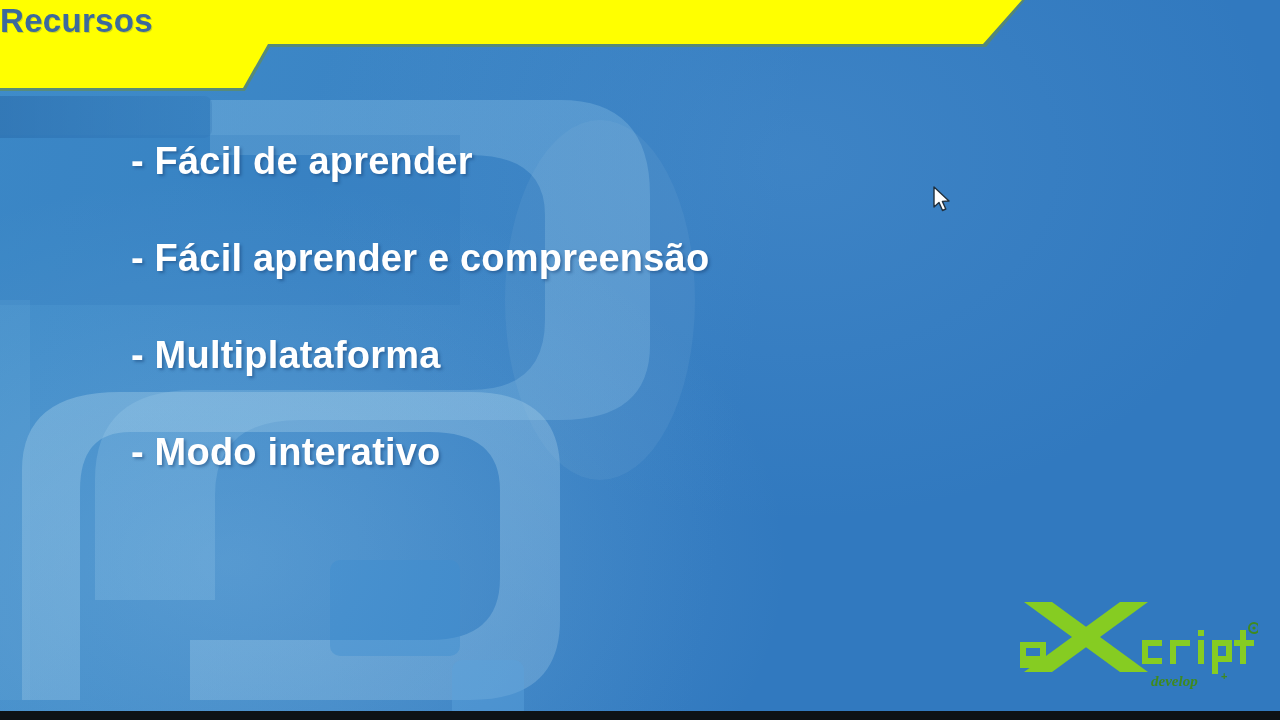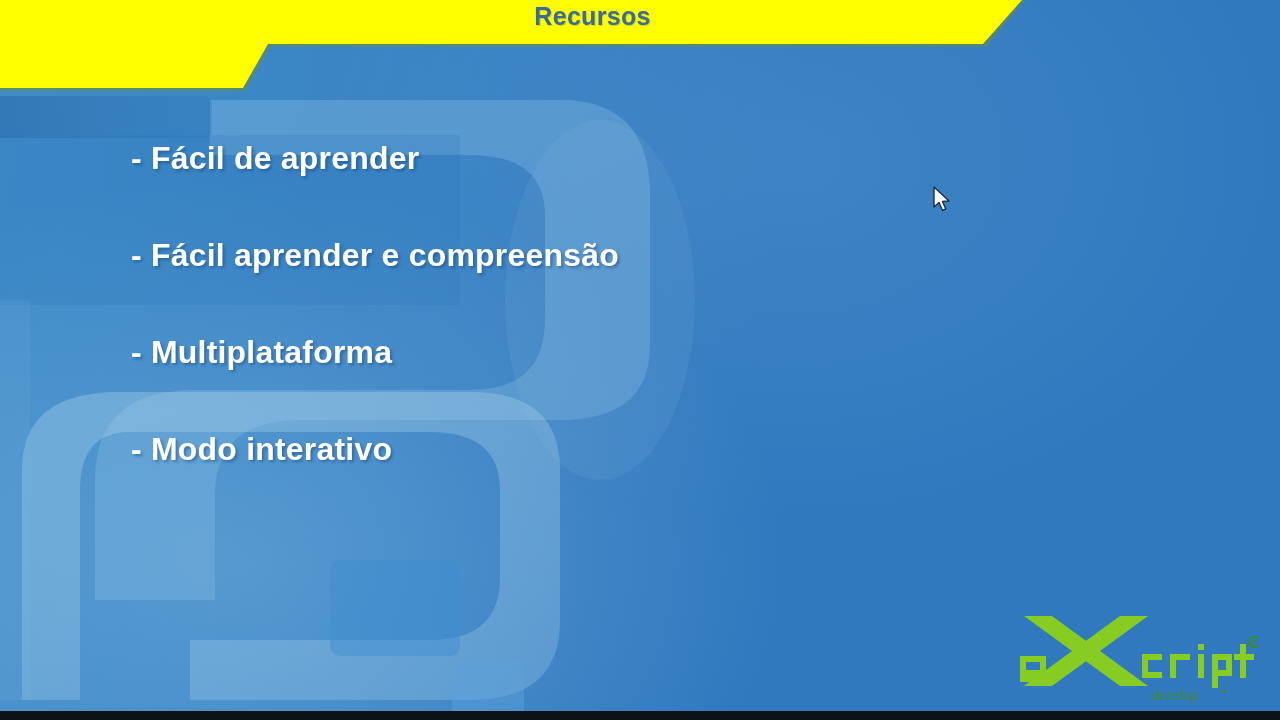--- a/index.html
+++ b/index.html
@@ -69,56 +69,57 @@
     letter-spacing: -0.5px;
     text-shadow: 1px 1px 0 rgba(40,80,140,0.35);
     z-index: 6;
     line-height: 1;
   }
   .section-title {
     position: absolute;
     left: 0;
     right: 0;
     top: 2px;
-    text-align: center;
-    font-size: 25px;
+    text-align: left;
+    font-size: 33px;
     font-weight: bold;
     color: #3c6a9c;
     letter-spacing: 0.3px;
     text-shadow: 1px 1px 0 rgba(120,140,60,0.35);
     z-index: 6;
     width: 1185px;
   }
 
   
   .bullets {
     position: absolute;
     left: 131px;
     top: 142px;
     z-index: 3;
   }
   .bullet {
-    font-size: 32px;
+    font-size: 38px;
     font-weight: bold;
     color: #ffffff;
     line-height: 1;
     height: 97px;
     letter-spacing: 0.2px;
     text-shadow: 2px 2px 3px rgba(20,60,110,0.45);
     white-space: nowrap;
   }
 
   
   .logo {
     position: absolute;
     left: 1018px;
-    top: 610px;
+    top: 596px;
     width: 240px;
     height: 95px;
     z-index: 6;
+    font-weight: bold;
   }
 
   
   .cursor {
     position: absolute;
     left: 932px;
     top: 186px;
     z-index: 20;
   }
 

